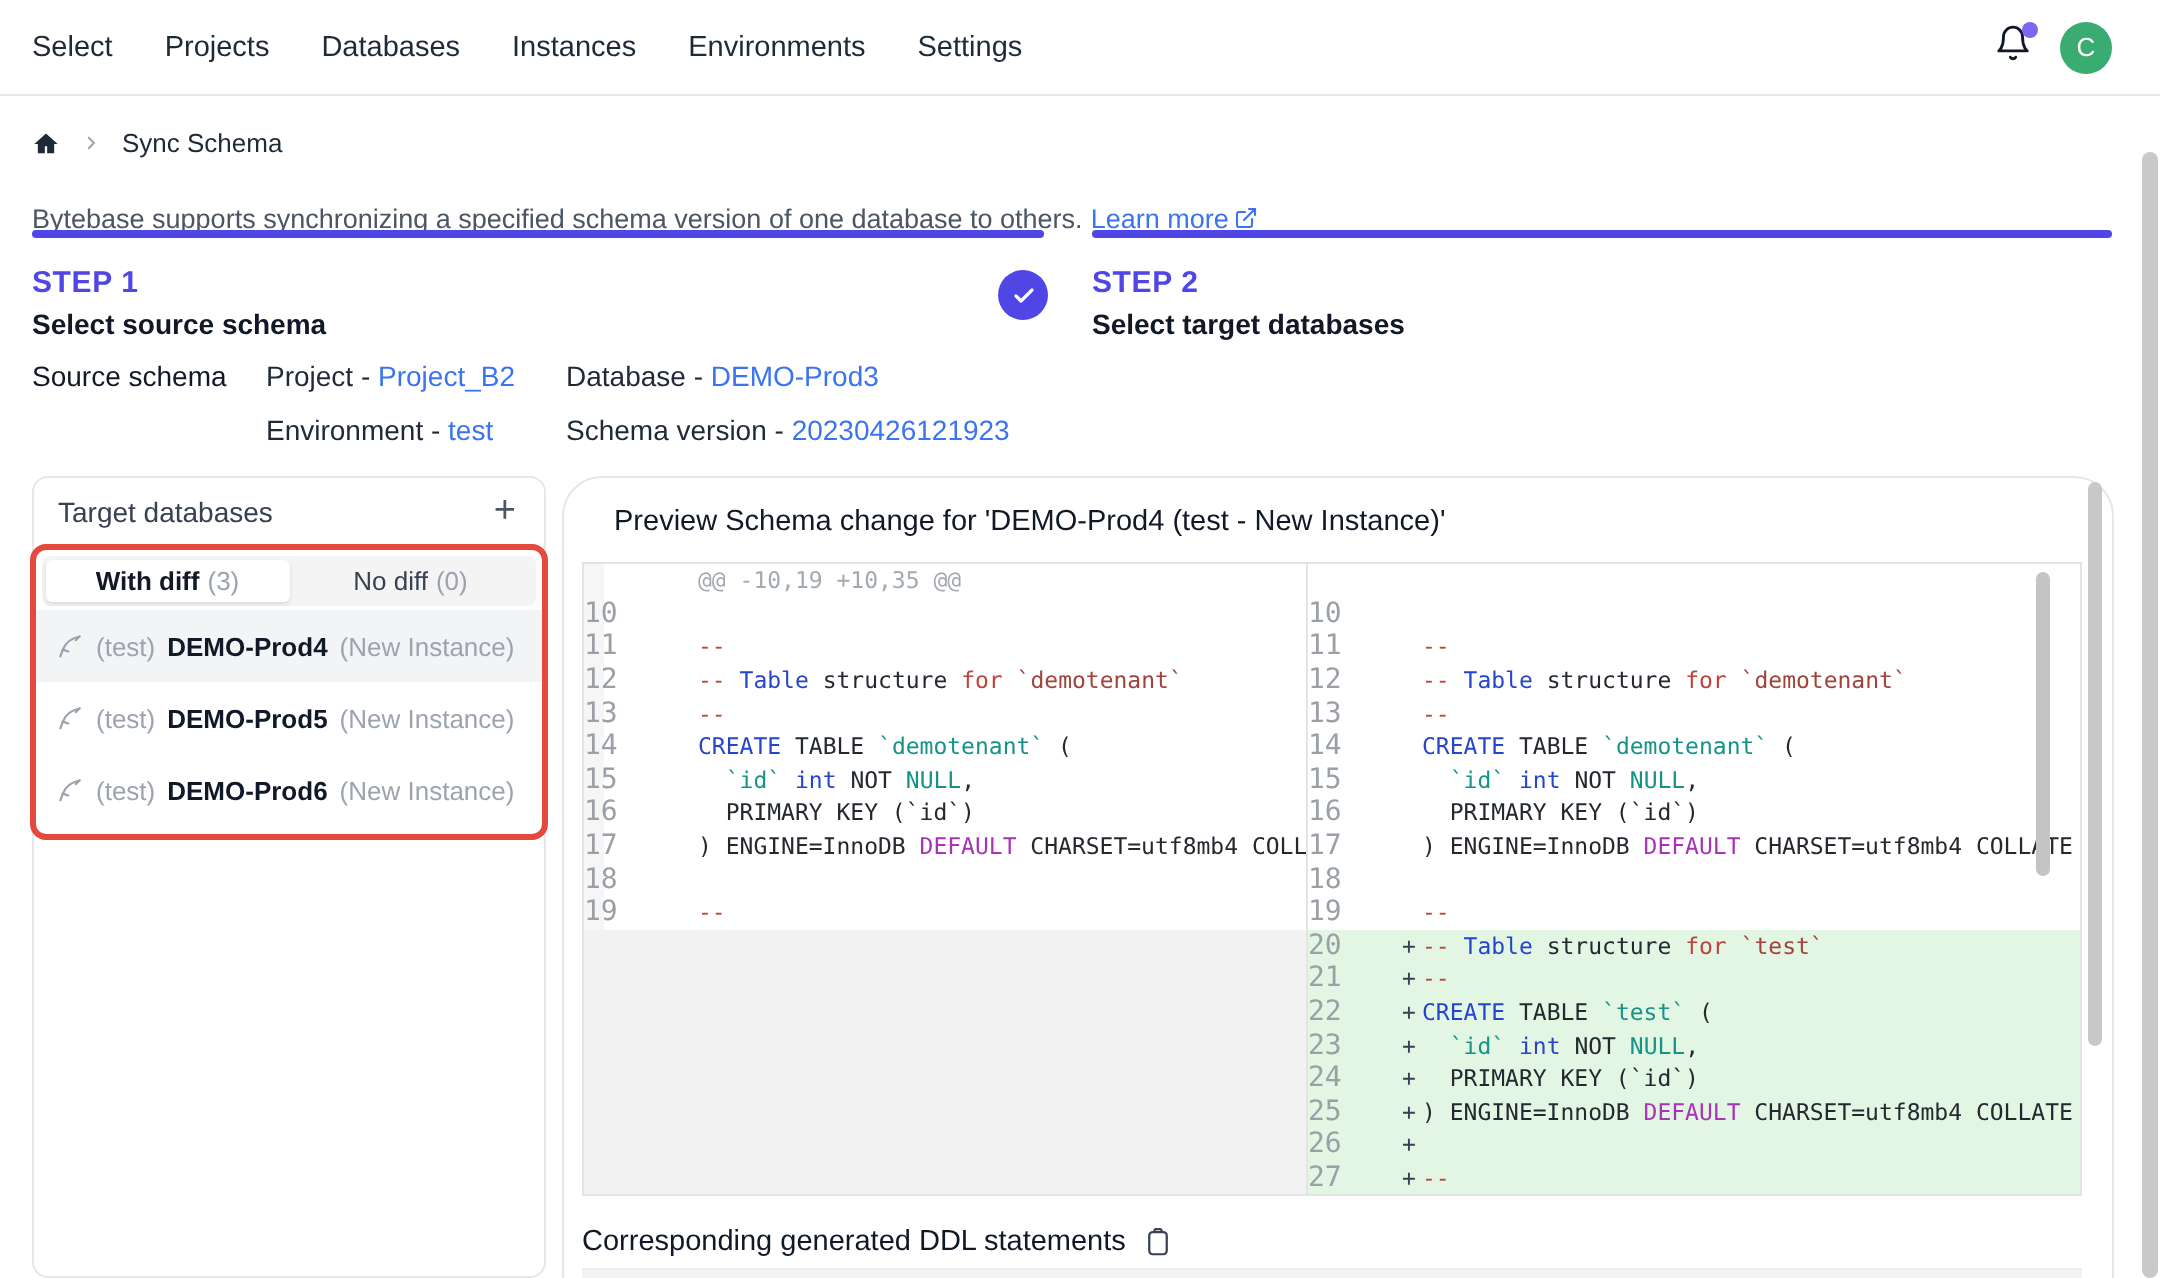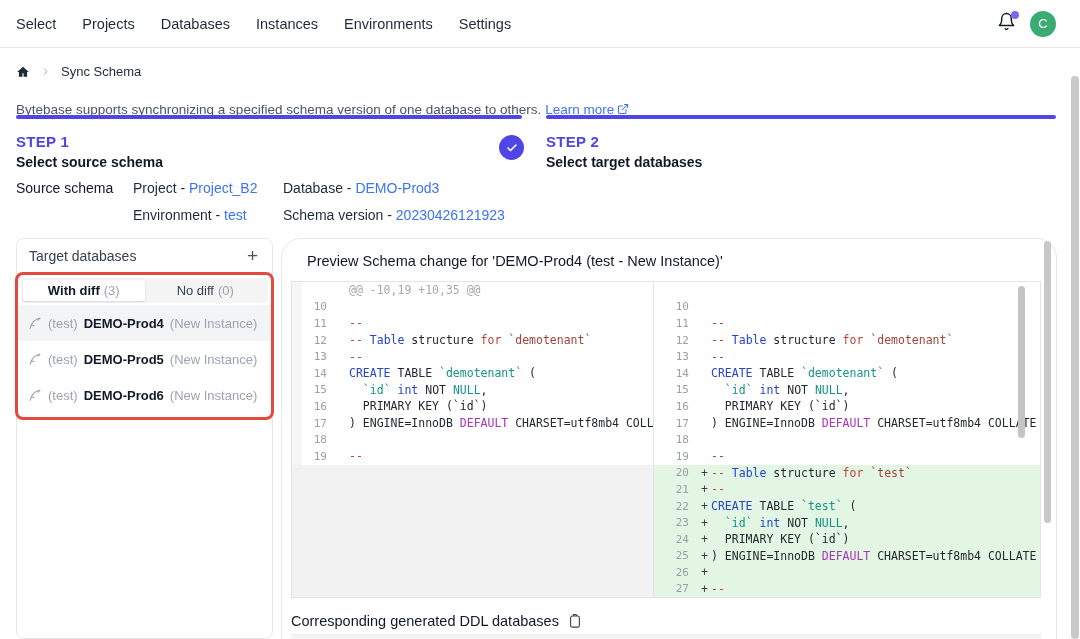--- a/index.html
+++ b/index.html
@@ -64,21 +64,21 @@
                  border:1px solid #e5e7eb;border-radius:20px;padding-left:16px;}
   .preview-title{padding:14px 9px 10px;font-size:14.5px;color:#111827;}
   .diff{position:absolute;left:9px;top:42px;width:750px;height:317px;border:1px solid #e4e4e7;display:flex;background:#fff;overflow:hidden;}
   .pane{position:relative;overflow:hidden;display:flex;flex-direction:column;}
   .pane-left{width:362px;border-right:1px solid #e4e4e7;}
   .pane-right{flex:1;}
   .pane-left::before{content:"";position:absolute;left:0;top:0;bottom:0;width:10px;background:#f6f6f6;}
   .drow{display:flex;height:16.6px;align-items:center;font-family:"DejaVu Sans Mono",monospace;
         font-size:11.5px;white-space:pre;position:relative;flex:none;}
   .drow.added{background:var(--added-bg);}
-  .dgutter{width:44px;flex:none;text-align:right;padding-right:9px;color:#9aa0a6;font-size:11px;}
+  .dgutter{width:44px;flex:none;text-align:left;padding-right:9px;color:#9aa0a6;font-size:14px;}
   .dmarker{width:13px;flex:none;padding-left:3px;color:#374151;}
   .dcode{flex:1;overflow:hidden;}
   .hunk-text{color:var(--hunk);}
   .filler{flex:1;background:#f2f2f2;position:relative;z-index:1;}
   .diff-thumb{position:absolute;right:15px;top:4px;width:7px;height:152px;background:#c4c4c4;border-radius:4px;cursor:pointer;}
   .panel-thumb{position:absolute;right:5px;top:2px;width:7px;height:282px;background:#c8c8c8;border-radius:4px;cursor:pointer;}
   .ddl-row{position:absolute;left:9px;top:374px;display:flex;align-items:center;gap:9px;font-size:14.5px;color:#111827;}
   .copy-btn{display:flex;align-items:center;cursor:pointer;}
   .bottom-strip{position:absolute;left:9px;top:395px;width:750px;height:7px;background:#f4f4f5;border-top:1px solid #ececee;}
 
@@ -261,21 +261,21 @@
           <div class="drow added"><span class="dgutter">24</span><span class="dmarker">+</span><span class="dcode"><span style="color: rgb(36, 41, 47);">  PRIMARY KEY (`id`)</span></span></div>
           <div class="drow added"><span class="dgutter">25</span><span class="dmarker">+</span><span class="dcode"><span style="color: rgb(36, 41, 47);">) ENGINE=InnoDB </span><span style="color: rgb(168, 52, 181);">DEFAULT</span><span style="color: rgb(36, 41, 47);"> CHARSET=utf8mb4 COLLATE</span></span></div>
           <div class="drow added"><span class="dgutter">26</span><span class="dmarker">+</span><span class="dcode"></span></div>
           <div class="drow added"><span class="dgutter">27</span><span class="dmarker">+</span><span class="dcode"><span style="color: rgb(192, 67, 59);">--</span></span></div>
         </div>
     </div>
     <div class="diff-thumb"></div>
   </div>
 
   <div class="ddl-row">
-    <span>Corresponding generated DDL databases</span>
+    <span>Corresponding generated DDL statements</span>
     <span class="copy-btn">
       <span style="display:flex;">
           <svg width="14" height="16" viewBox="0 0 24 26" fill="none" stroke="#374151" stroke-width="1.9" stroke-linejoin="round">
             <rect x="4.5" y="4.5" width="15" height="19" rx="3"></rect>
             <path d="M9 4.5V3.2A1.2 1.2 0 0 1 10.2 2h3.6A1.2 1.2 0 0 1 15 3.2v1.3"></path>
           </svg>
         </span>
     </span>
   </div>
   <div class="bottom-strip"></div>

